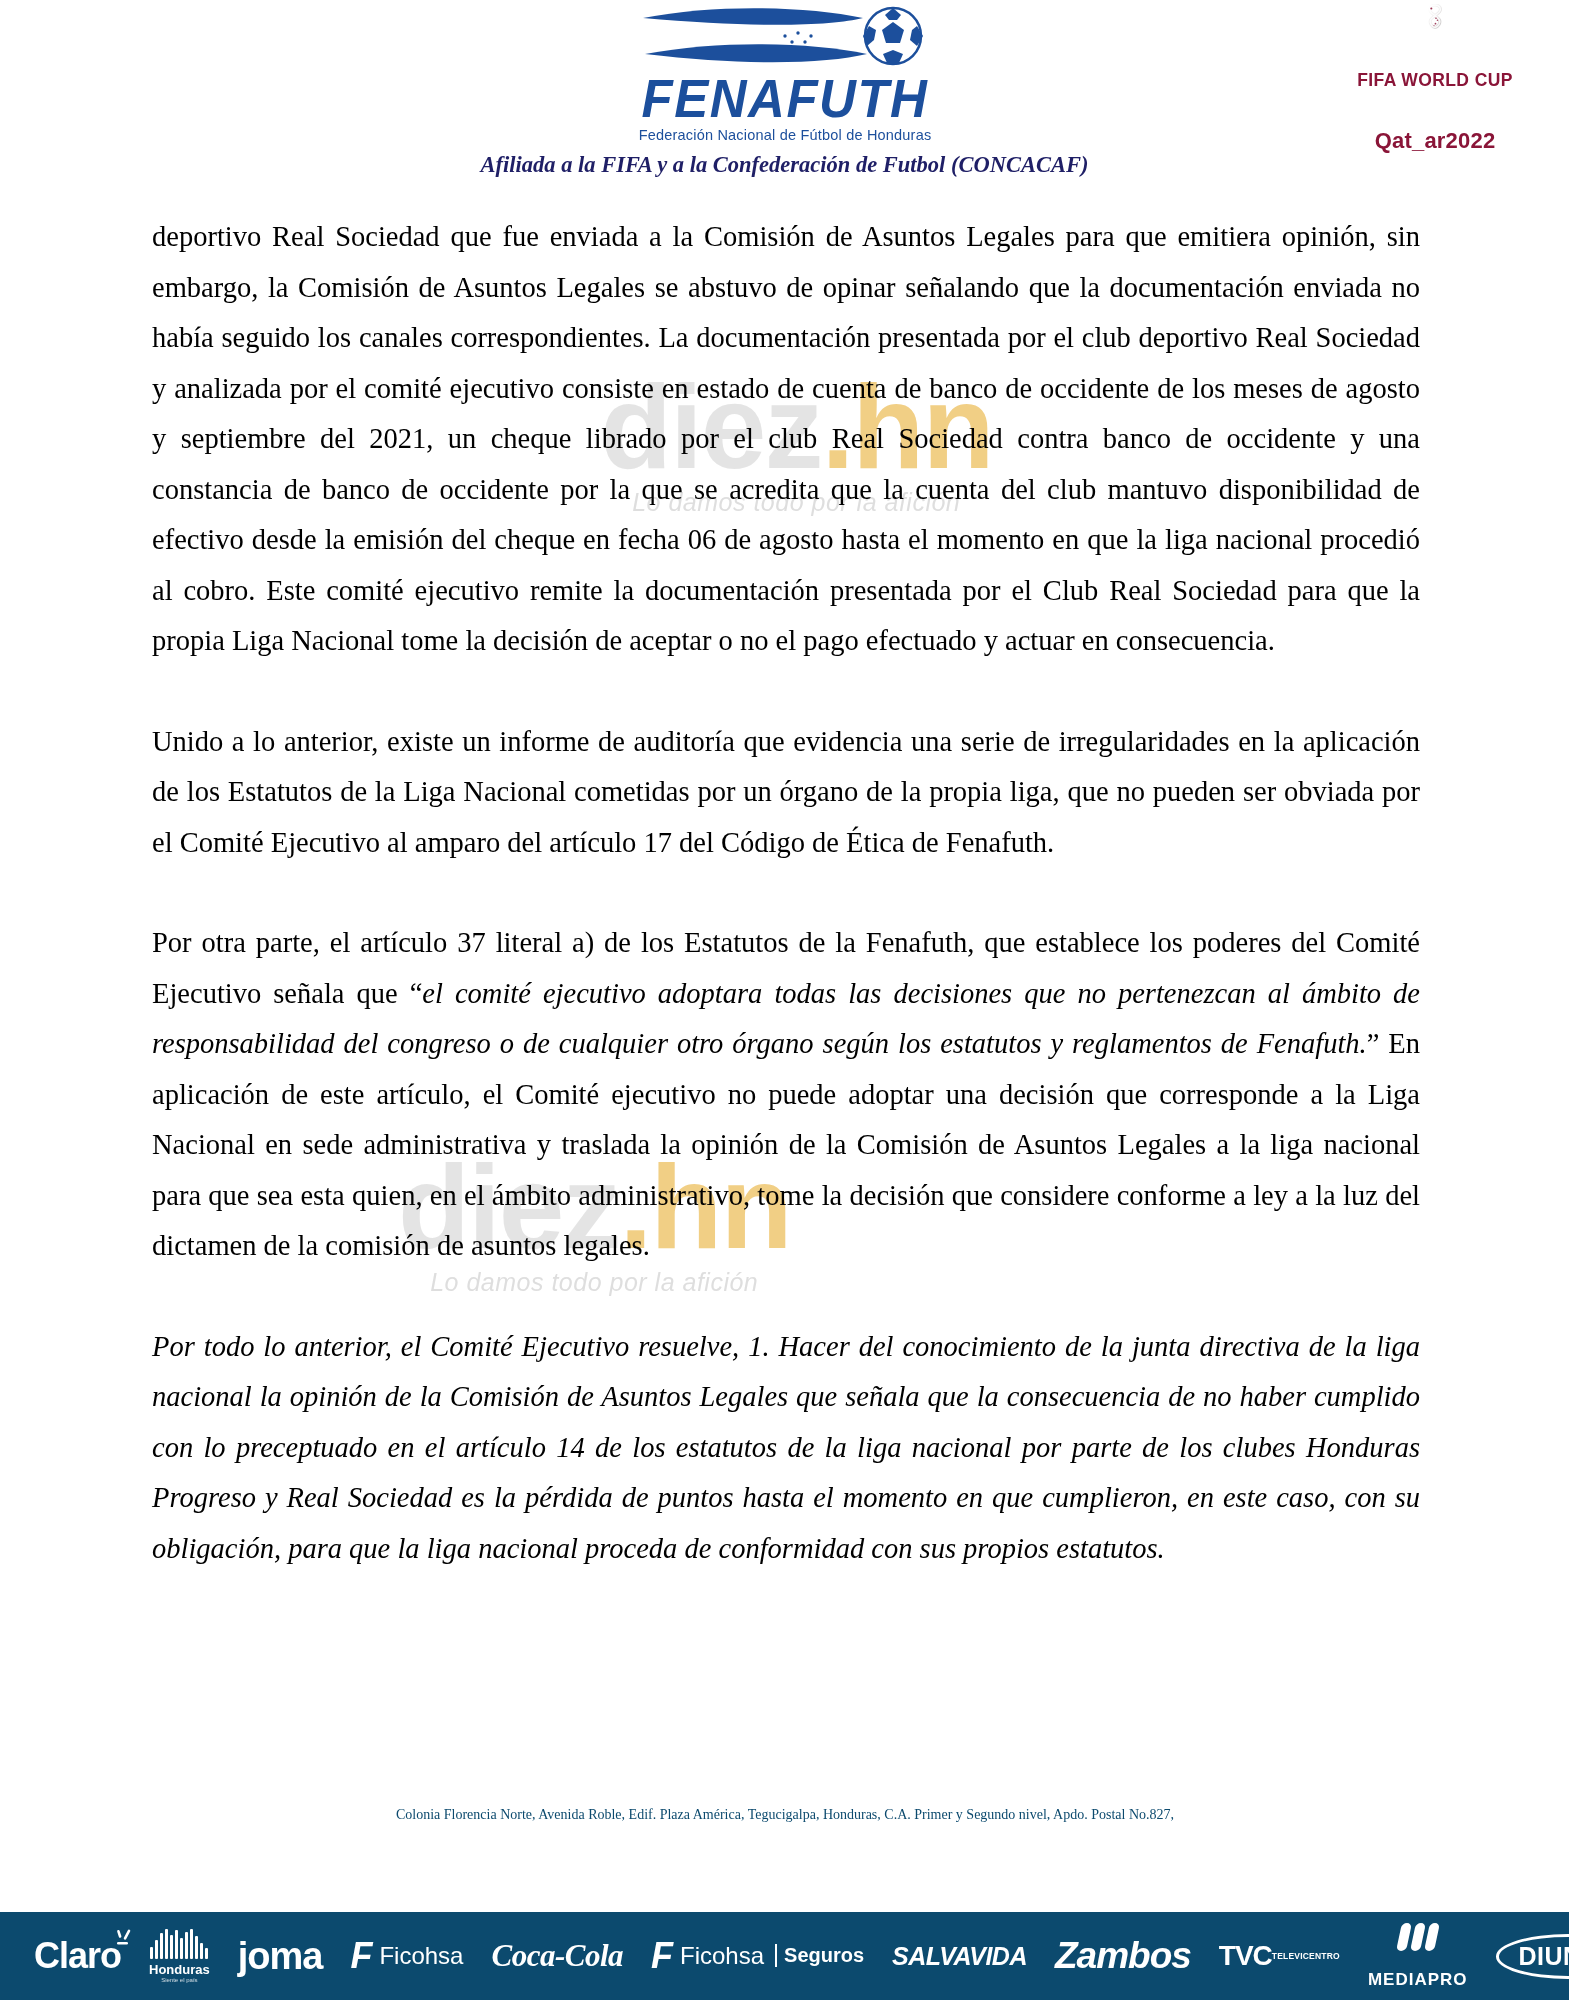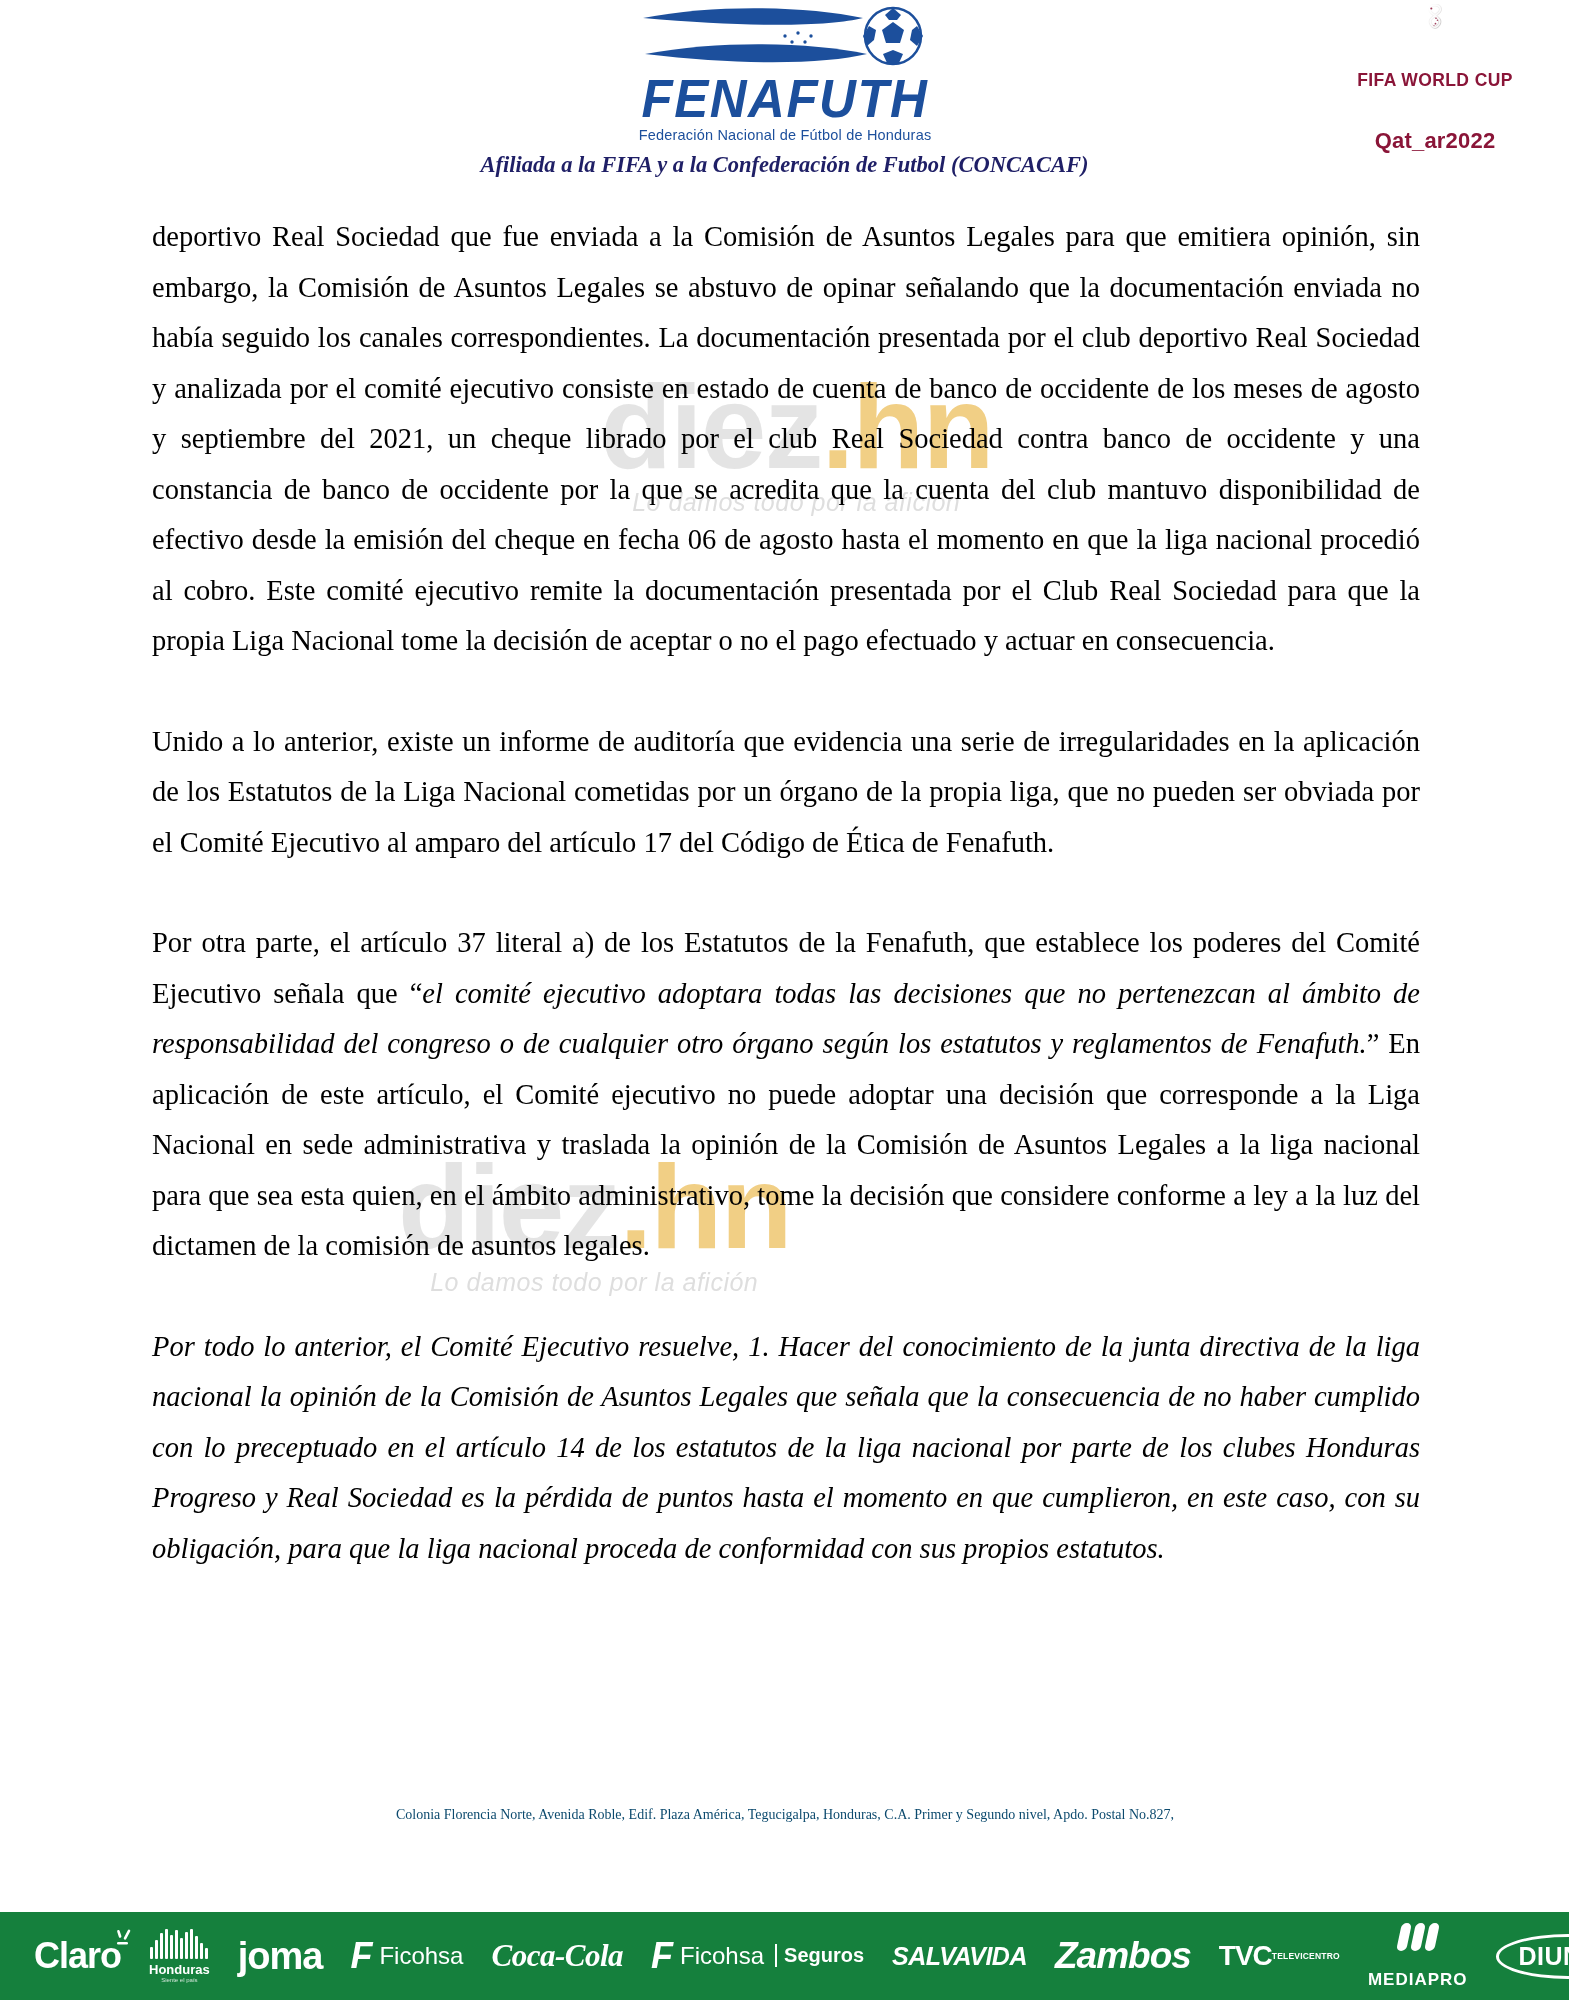--- a/index.html
+++ b/index.html
@@ -100,21 +100,21 @@
     position:absolute;left:120px;top:1800px;width:1330px;
     text-align:center;color:#0c4a6e;
     font-family:"Liberation Serif","DejaVu Serif",serif;
     font-size:14px;line-height:30px;
   }
   .footer-rule{
     position:absolute;left:0;top:1885px;width:1569px;height:3px;background:#ffffff;
   }
   .sponsor-bar{
     position:absolute;left:0;top:1912px;width:1569px;height:88px;
-    background:#15803d;
+    background:#0c4a6e;
     display:flex;align-items:center;justify-content:space-between;
     padding:0 34px;box-sizing:border-box;gap:28px;
   }
   .sp{color:#ffffff;display:flex;align-items:center;justify-content:center;
       font-family:"Liberation Sans","DejaVu Sans",sans-serif;flex:0 0 auto;}
 
   .sp-claro{font-weight:bold;font-size:36px;letter-spacing:-1px;position:relative;}
   .sp-claro .rays{position:absolute;right:-16px;top:-6px;width:22px;height:22px;}
 
   .sp-hn{display:flex;flex-direction:column;align-items:center;}

